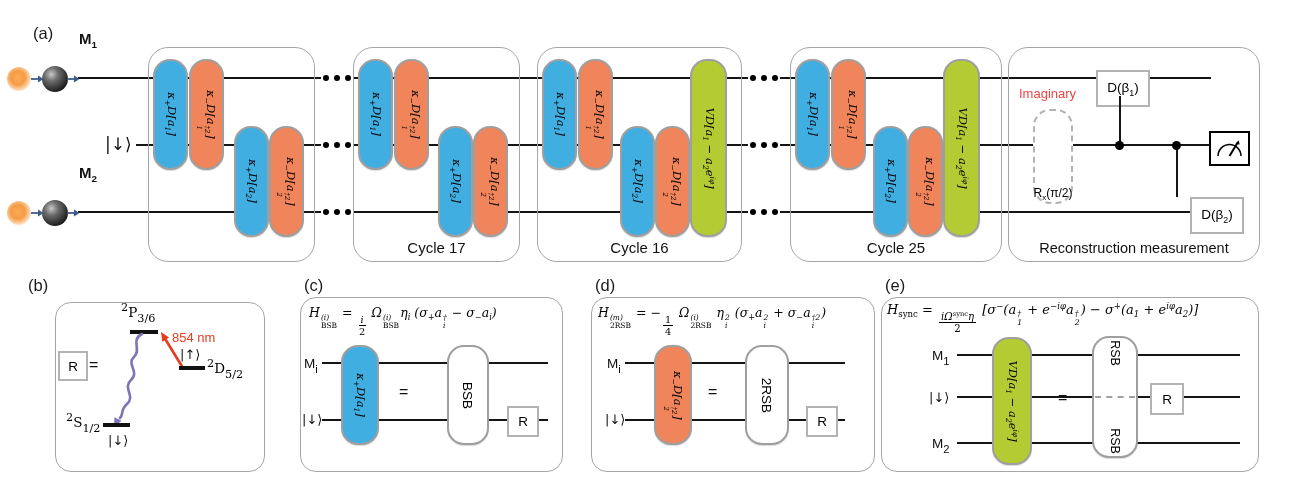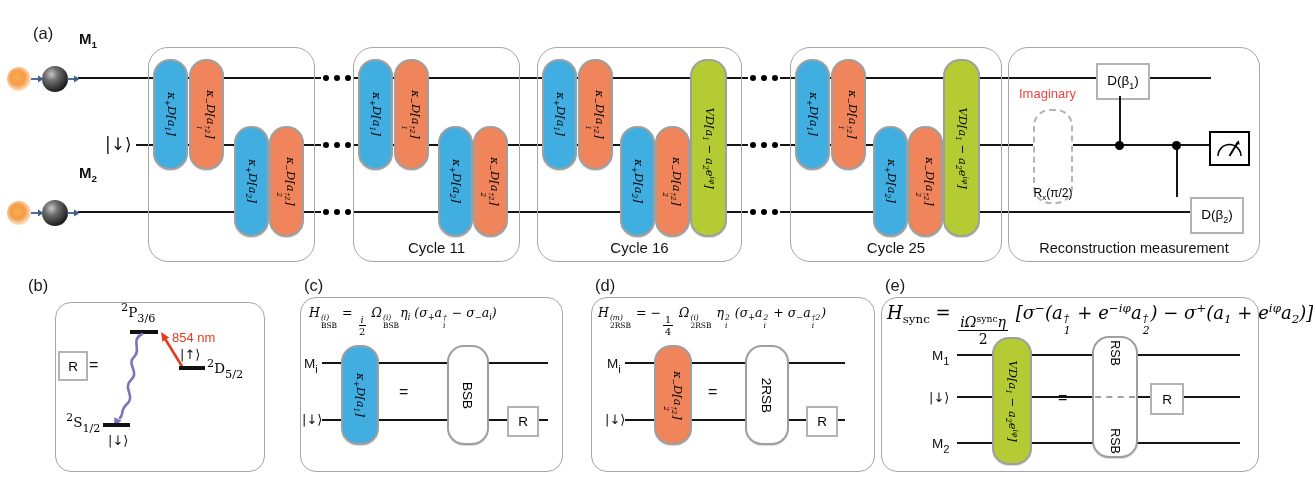--- a/index.html
+++ b/index.html
@@ -130,21 +130,21 @@
       </div>
     <div class="pill" style="left:84px;top:78px;width:31px;height:107px;background:#41aee1;">
         <span class="vt"><span>κ</span><sub>+</sub><span>D[a</span><sub>2</sub><span>]</span></span>
       </div>
     <div class="pill" style="left:119px;top:78px;width:31px;height:107px;background:#f0845a;">
         <span class="vt"><span>κ</span><sub>−</sub><span>D[a</span><span class="stack">
             <span class="ss ">†2</span>
             <span class="ss ">2</span>
           </span><span>]</span></span>
       </div>
-    <div class="cyclelabel">Cycle 11</div>
+    <div class="cyclelabel">Cycle 17</div>
   </div>
 
   <div class="cyclebox" style="left:537px;top:47px;width:203px;height:213px;">
     <div class="pill" style="left:4px;top:11px;width:31px;height:107px;background:#41aee1;">
         <span class="vt"><span>κ</span><sub>+</sub><span>D[a</span><sub>1</sub><span>]</span></span>
       </div>
     <div class="pill" style="left:40px;top:11px;width:31px;height:107px;background:#f0845a;">
         <span class="vt"><span>κ</span><sub>−</sub><span>D[a</span><span class="stack">
             <span class="ss ">†2</span>
             <span class="ss ">1</span>
@@ -204,21 +204,21 @@
         <span class="vt"><span>V</span><span>D[a</span><sub>1</sub><span> − a</span><sub>2</sub><span>e</span><sup>iφ</sup><span>]</span></span>
       </div>
     <div class="cyclelabel">Cycle 25</div>
   </div>
 
   <div class="cyclebox" style="left:1008px;top:47px;width:250px;height:213px;">
     <div class="imag" style="left:10px;top:38px;">Imaginary</div>
     <div class="dashpill" style="left:24px;top:61px;width:36px;height:91px;">
       <span class="vt" style="font-style:normal;font-family:'Liberation Sans',sans-serif;font-size:12px;"><span>R</span><sub>x</sub><span>(π/2)</span></span>
     </div>
-    <div class="gatebox" style="left:87px;top:15px;width:50px;height:33px;align-items:center;">
+    <div class="gatebox" style="left:87px;top:22px;width:50px;height:33px;align-items:center;">
         <span><span>D(β</span><sub>1</sub><span>)</span></span>
       </div>
     <div class="vline" style="left:110px;top:48px;height:50px;"></div>
     <div class="dot" style="left:106px;top:93px;"></div>
     <div class="gatebox" style="left:144px;top:149px;width:50px;height:33px;margin-left:37px;">
         <span><span>D(β</span><sub>2</sub><span>)</span></span>
       </div>
     <div class="vline" style="left:167px;top:98px;height:51px;"></div>
     <div class="dot" style="left:163px;top:93px;"></div>
     <div class="gatebox" style="left:200px;top:83px;width:37px;height:31px;border:2.3px solid #000;">
@@ -327,21 +327,21 @@
   <div class="eq" style="left:708px;top:383px;">=</div>
   <div class="pill whitepill" style="left:745px;top:345px;width:40px;height:96px;">
       <span class="vsans">2RSB</span>
     </div>
   <div class="gatebox" style="left:806px;top:406px;width:28px;height:27px;">
       <span>R</span>
     </div>
 
   <div class="plabel" style="left:885px;top:276px;">(e)</div>
   <div class="panelbox" style="left:881px;top:297px;width:376px;height:173px;"></div>
-  <div class="mathtxt" style="left:887px;top:301px;font-size:18px;"><span>H</span><sub class="up">sync</sub><span class="up"> = </span><span class="frac">
+  <div class="mathtxt" style="left:887px;top:301px;font-size:13px;"><span>H</span><sub class="up">sync</sub><span class="up"> = </span><span class="frac">
         <span class="num">
           <span>iΩ</span>
           <sub class="up">sync</sub>
           <span>η</span>
         </span>
         <span class="den">
           <span class="up">2</span>
         </span>
       </span><span> [σ</span><sup class="up">−</sup><span>(a</span><span class="stack">
         <span class="ss ">†</span>

